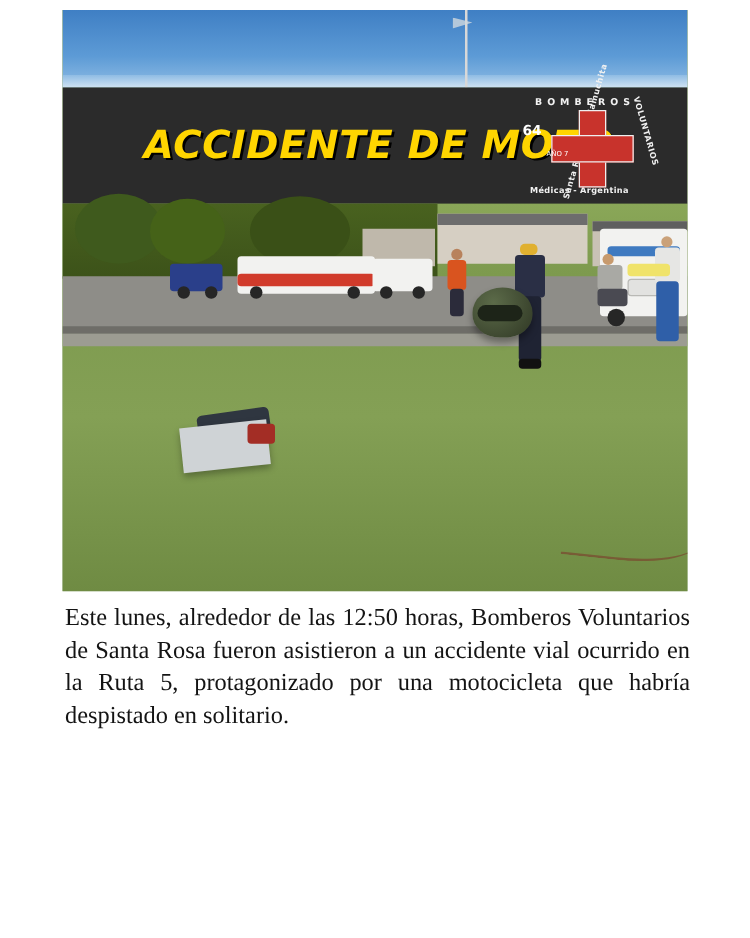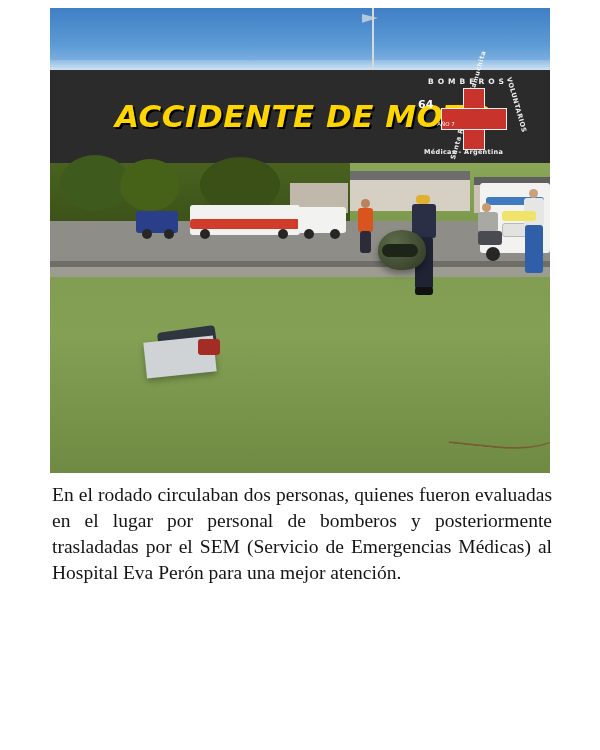--- a/index.html
+++ b/index.html
@@ -286,16 +286,16 @@
 
       <div class="cable"></div>
     </div>
 
     <div class="helmet">
       <div class="helmet-visor"></div>
     </div>
   </div>
 
   <div class="article">
-    <p>En el rodado circulaban dos personas, quienes fueron evaluadas en el lugar por personal de bomberos y posteriormente trasladadas por el SEM (Servicio de Emergencias Médicas) al Hospital Eva Perón para una mejor atención.</p>
+    <p>Este lunes, alrededor de las 12:50 horas, Bomberos Voluntarios de Santa Rosa fueron asistieron a un accidente vial ocurrido en la Ruta 5, protagonizado por una motocicleta que habría despistado en solitario.</p>
   </div>
 
 </div>
 
 </body></html>

